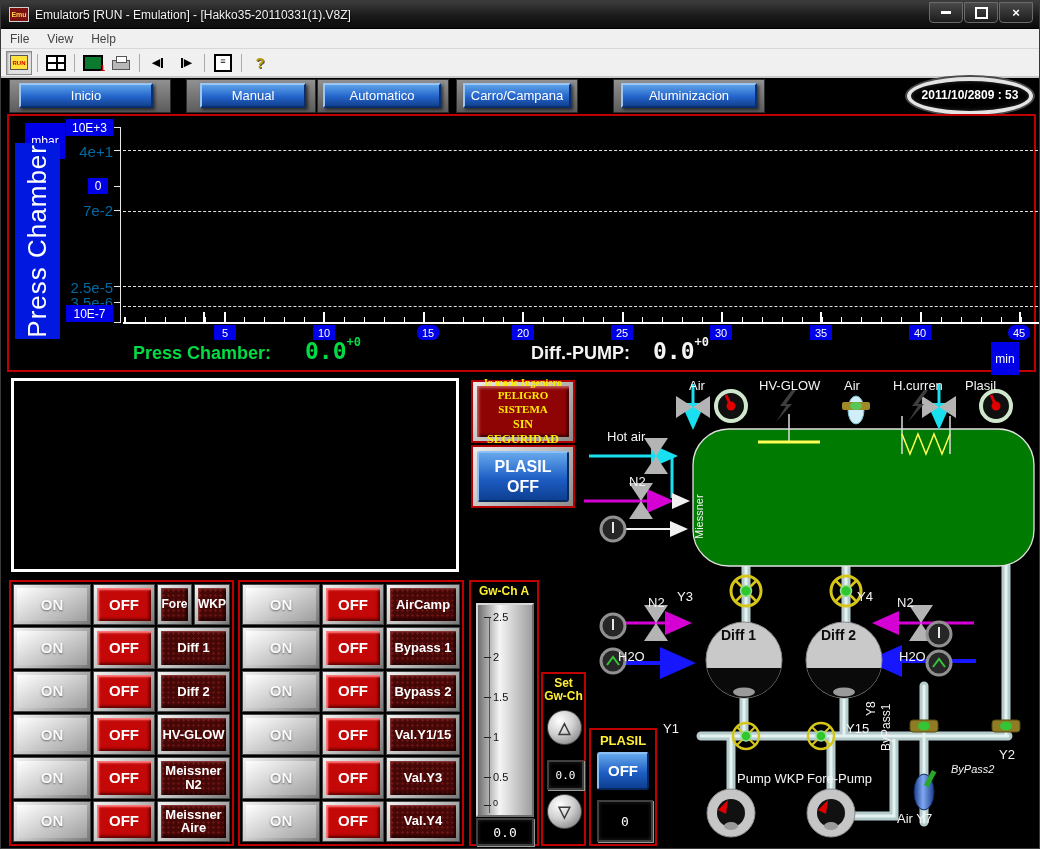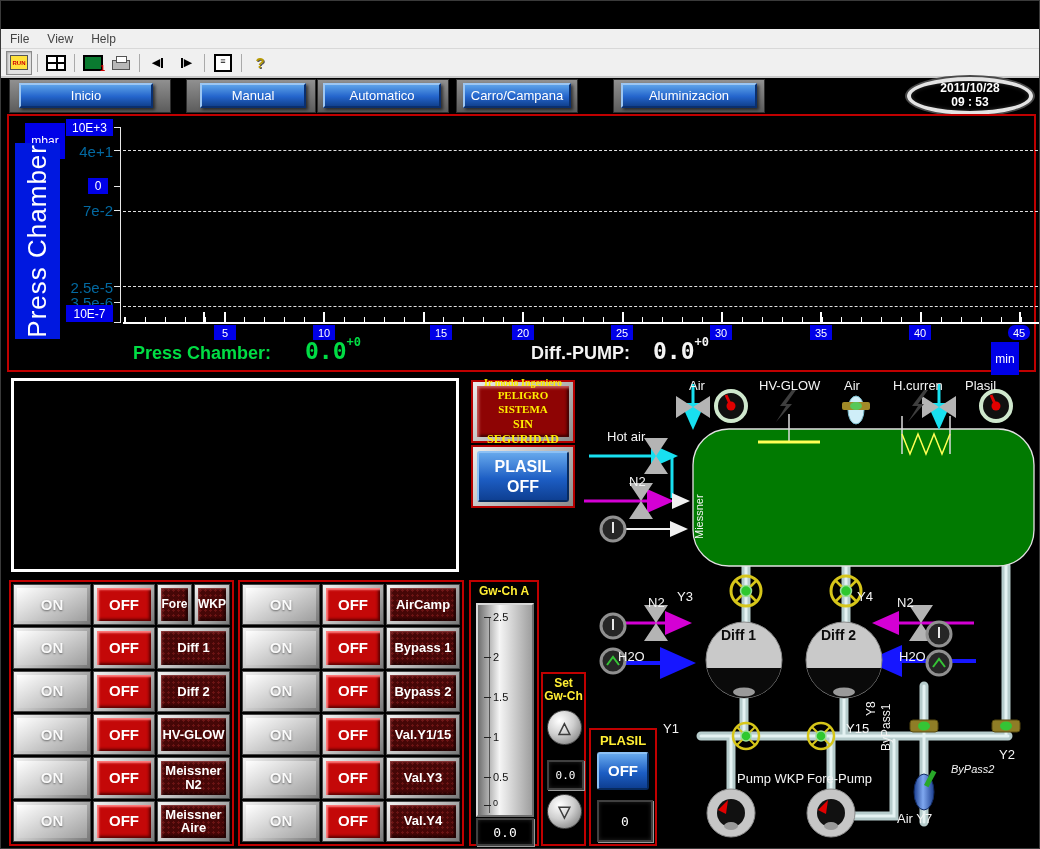--- a/index.html
+++ b/index.html
@@ -39,21 +39,21 @@
   .ic-arrow .stick{width:2px;height:10px;background:#000;margin:0 1px;}
   .ic-doc{width:14px;height:14px;border:2px solid #000;background:#fff;color:#000;font-size:9px;line-height:11px;text-align:center;font-weight:bold;}
   .ic-help{color:#b89a00;font-size:15px;font-weight:bold;text-shadow:1px 1px 0 #555;}
   
   .tabblock{top:78px;height:34px;background:linear-gradient(180deg,#909090,#5c5c5c);border:1px solid #2e2e2e;}
   .tabbtn{top:82px;height:25px;border:2px solid #0a2f6e;border-top-color:#9cc6f2;border-left-color:#9cc6f2;
           background:linear-gradient(180deg,#5da2e8,#2465cc 55%,#11418f);color:#fff;font-size:13px;
           display:flex;align-items:center;justify-content:center;box-shadow:2px 2px 3px rgba(0,0,0,.6);}
   .clock{left:906px;top:76px;width:126px;height:38px;border:4px solid #e4e4e4;border-radius:50%;background:#000;
          box-shadow:0 0 0 2px #4a4a4a,inset 0 0 4px #333;color:#fff;font-size:12px;font-weight:bold;
-         display:flex;flex-direction:column;align-items:center;justify-content:center;line-height:1.15;}
+         display:flex;flex-direction:row;align-items:center;justify-content:center;line-height:1.15;}
   
   .chartpanel{left:6px;top:113px;width:1029px;height:258px;border:2px solid #c00000;background:#000;}
   .bluebox{position:absolute;background:#0000e8;color:#fff;display:flex;align-items:center;justify-content:center;
            font-size:12px;box-sizing:border-box;}
   .ylab{position:absolute;color:#0369a1;font-size:15px;text-align:right;}
   .vaxis{position:absolute;left:111px;top:11px;width:1px;height:196px;background:#e8e8e8;}
   .vtick{position:absolute;width:7px;height:1px;background:#e8e8e8;left:105px;}
   .dash{position:absolute;left:114px;width:915px;border-top:1px dashed #e0e0e0;height:0;}
   .xaxis{position:absolute;left:114px;top:206px;width:916px;height:2px;background:#fff;}
   .xticks-major{position:absolute;left:114px;top:196px;width:916px;height:10px;
@@ -102,20 +102,35 @@
   
   .dlab{position:absolute;color:#f4f4f4;font-size:13px;white-space:nowrap;}
   .dlab.black{color:#0a0a0a;font-weight:bold;font-size:14px;}
   .vert{writing-mode:vertical-rl;transform:rotate(180deg);}
 </style>
 </head>
 <body>
 
 <div class="screen">
 
+  <div class="abs titlebar">
+    <div class="appicon">Emu</div>
+    <div class="wtitle">Emulator5 [RUN - Emulation] - [Hakko35-20110331(1).V8Z]</div>
+    <div class="wbtns">
+      <div class="wbtn">
+          <span class="bar"></span>
+        </div>
+      <div class="wbtn">
+          <span class="box"></span>
+        </div>
+      <div class="wbtn close">
+          <span>×</span>
+        </div>
+    </div>
+  </div>
 
   <div class="abs menubar">
     <span class="menuitem">File</span>
     <span class="menuitem">View</span>
     <span class="menuitem">Help</span>
   </div>
 
   <div class="abs toolbar">
     <div class="tbtn pressed">
         <span class="ic-run">RUN</span>
@@ -193,21 +208,21 @@
       <div class="vtick" style="top:206px;"></div>
     <div class="dash" style="top:34px;"></div>
     <div class="dash" style="top:95px;"></div>
     <div class="dash" style="top:170px;"></div>
     <div class="dash" style="top:190px;"></div>
     <div class="xticks-major"></div>
     <div class="xticks-minor"></div>
     <div class="xaxis"></div>
     <div class="bluebox xlab" style="left:205px;">5</div>
     <div class="bluebox xlab" style="left:304px;">10</div>
-    <div class="bluebox xlab" style="left:421px;">15</div>
+    <div class="bluebox xlab" style="left:408px;border-radius:6px;">15</div>
     <div class="bluebox xlab" style="left:503px;">20</div>
     <div class="bluebox xlab" style="left:602px;">25</div>
     <div class="bluebox xlab" style="left:701px;">30</div>
     <div class="bluebox xlab" style="left:801px;">35</div>
     <div class="bluebox xlab" style="left:900px;">40</div>
     <div class="bluebox xlab" style="left:999px;border-radius:7px;">45</div>
     <div class="bluebox" style="left:982px;top:226px;width:28px;height:33px;">min</div>
     <div class="readout-label" style="left:124px;top:227px;color:#00dd44;">Press Chamber:</div>
     <div class="readout-val" style="left:296px;top:222px;color:#00dd44;"><span>0.0</span><span class="sup">+0</span></div>
     <div class="readout-label" style="left:522px;top:227px;color:#f4f4f4;">Diff.-PUMP:</div>

